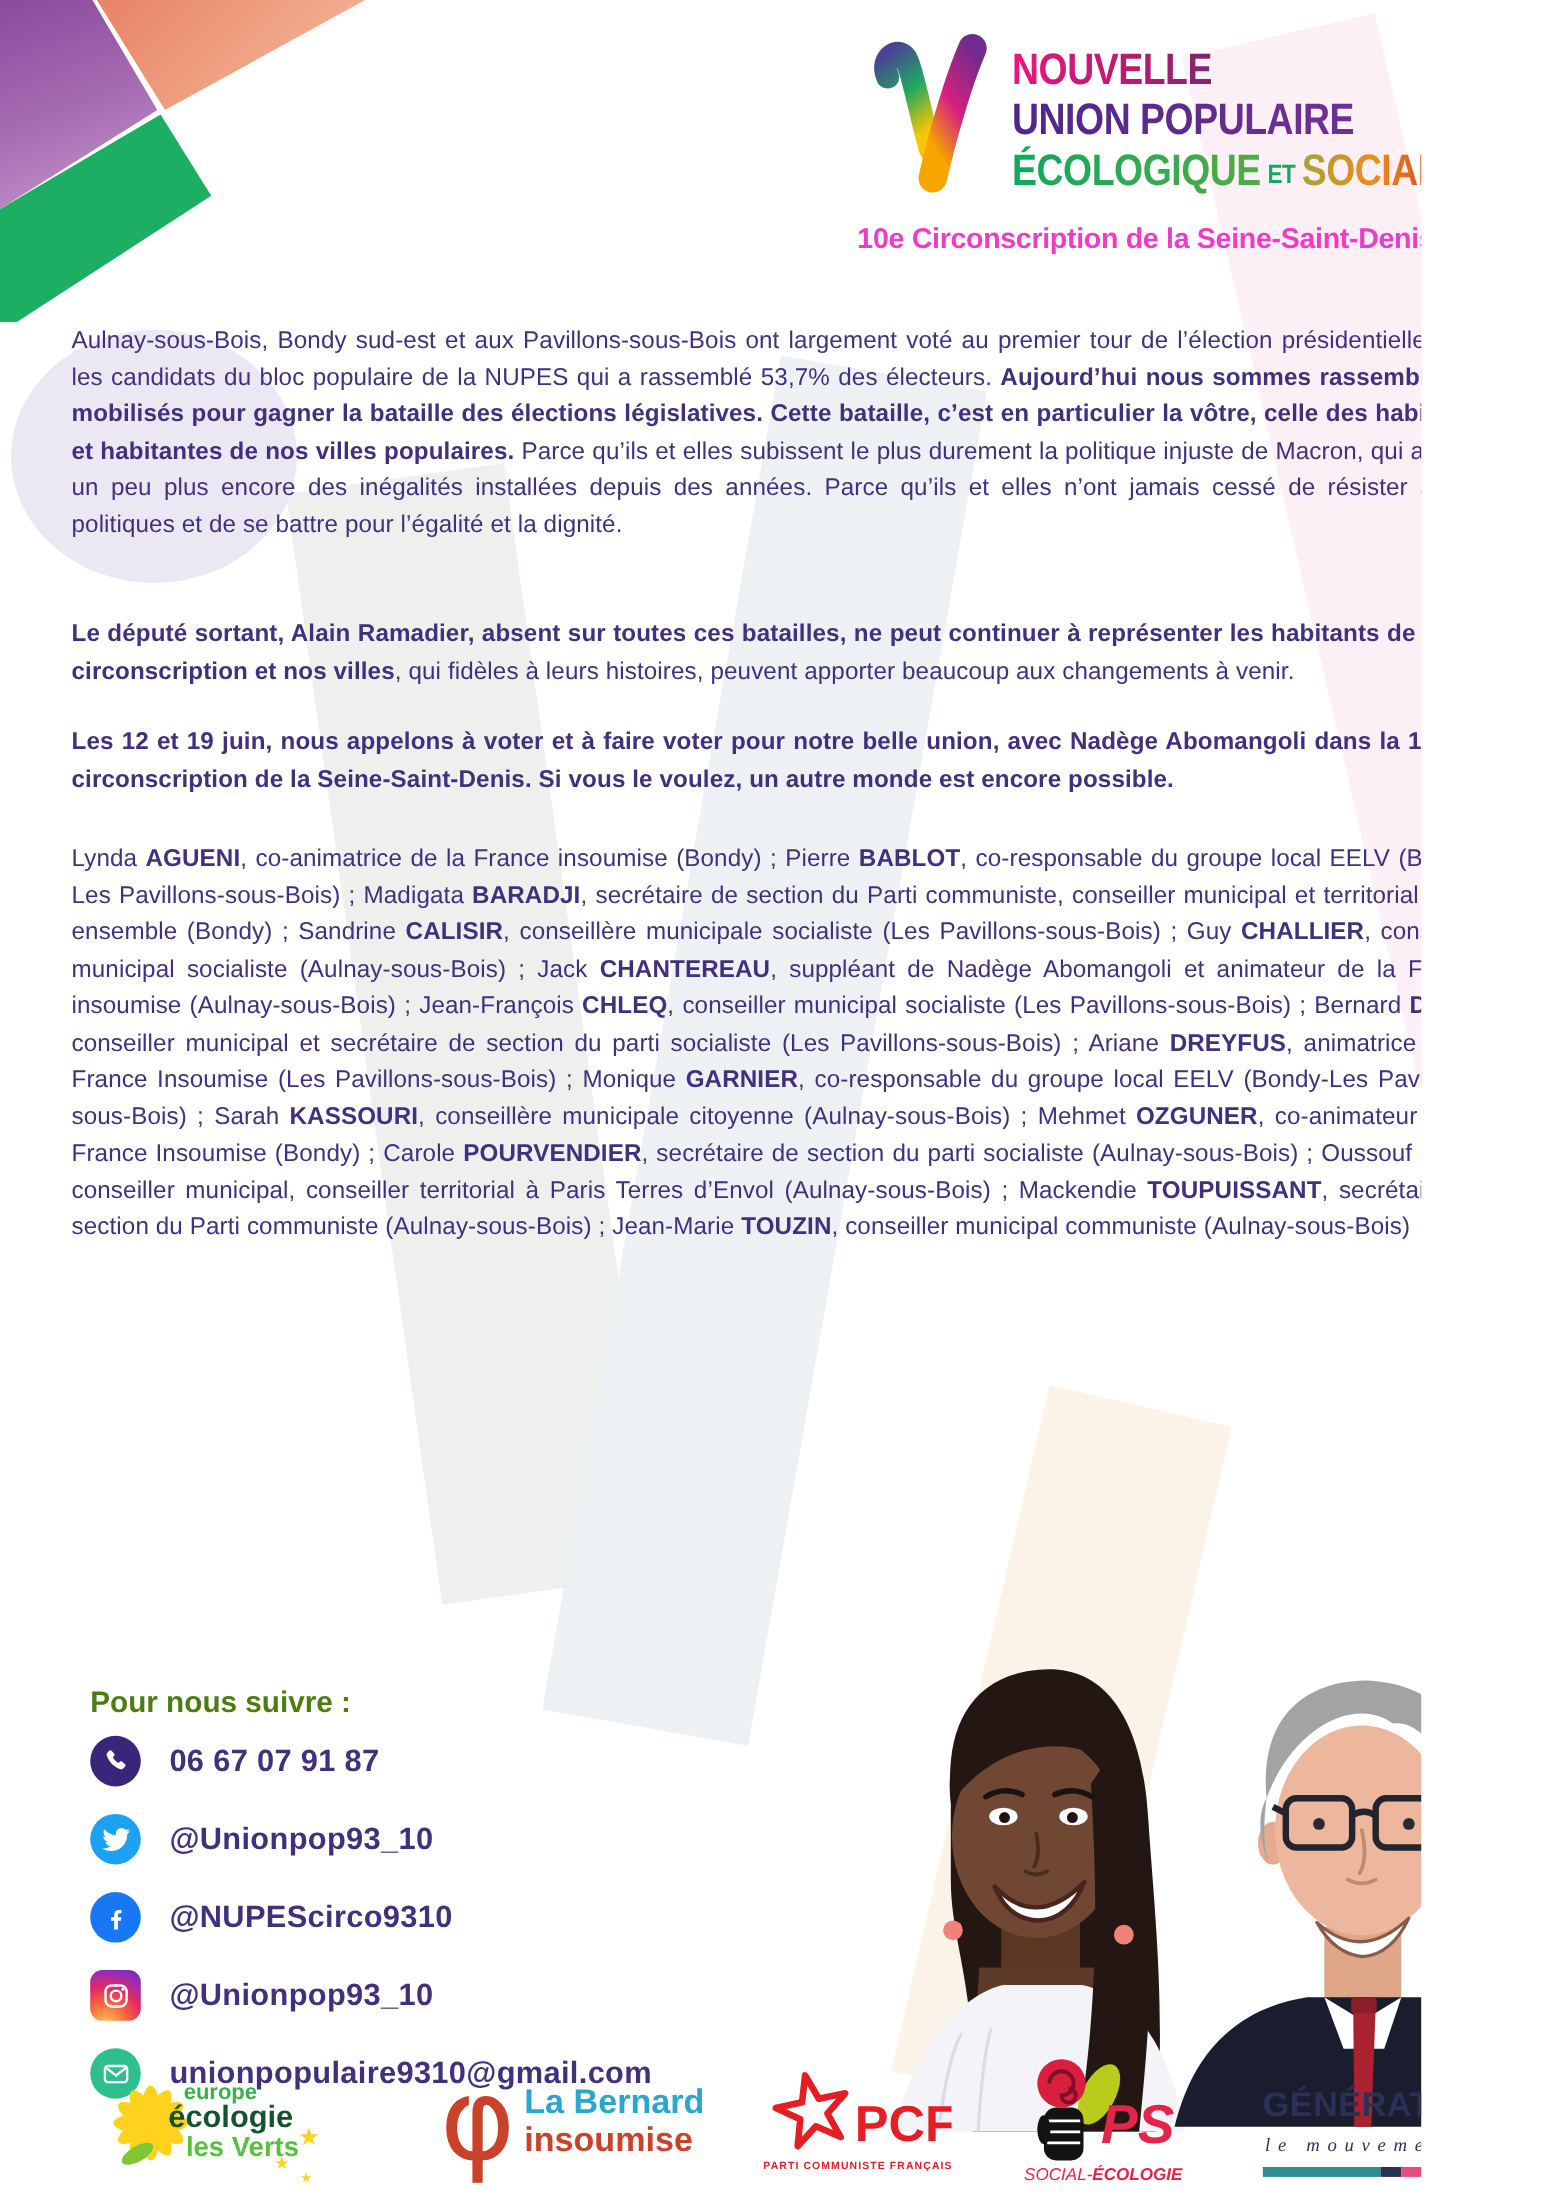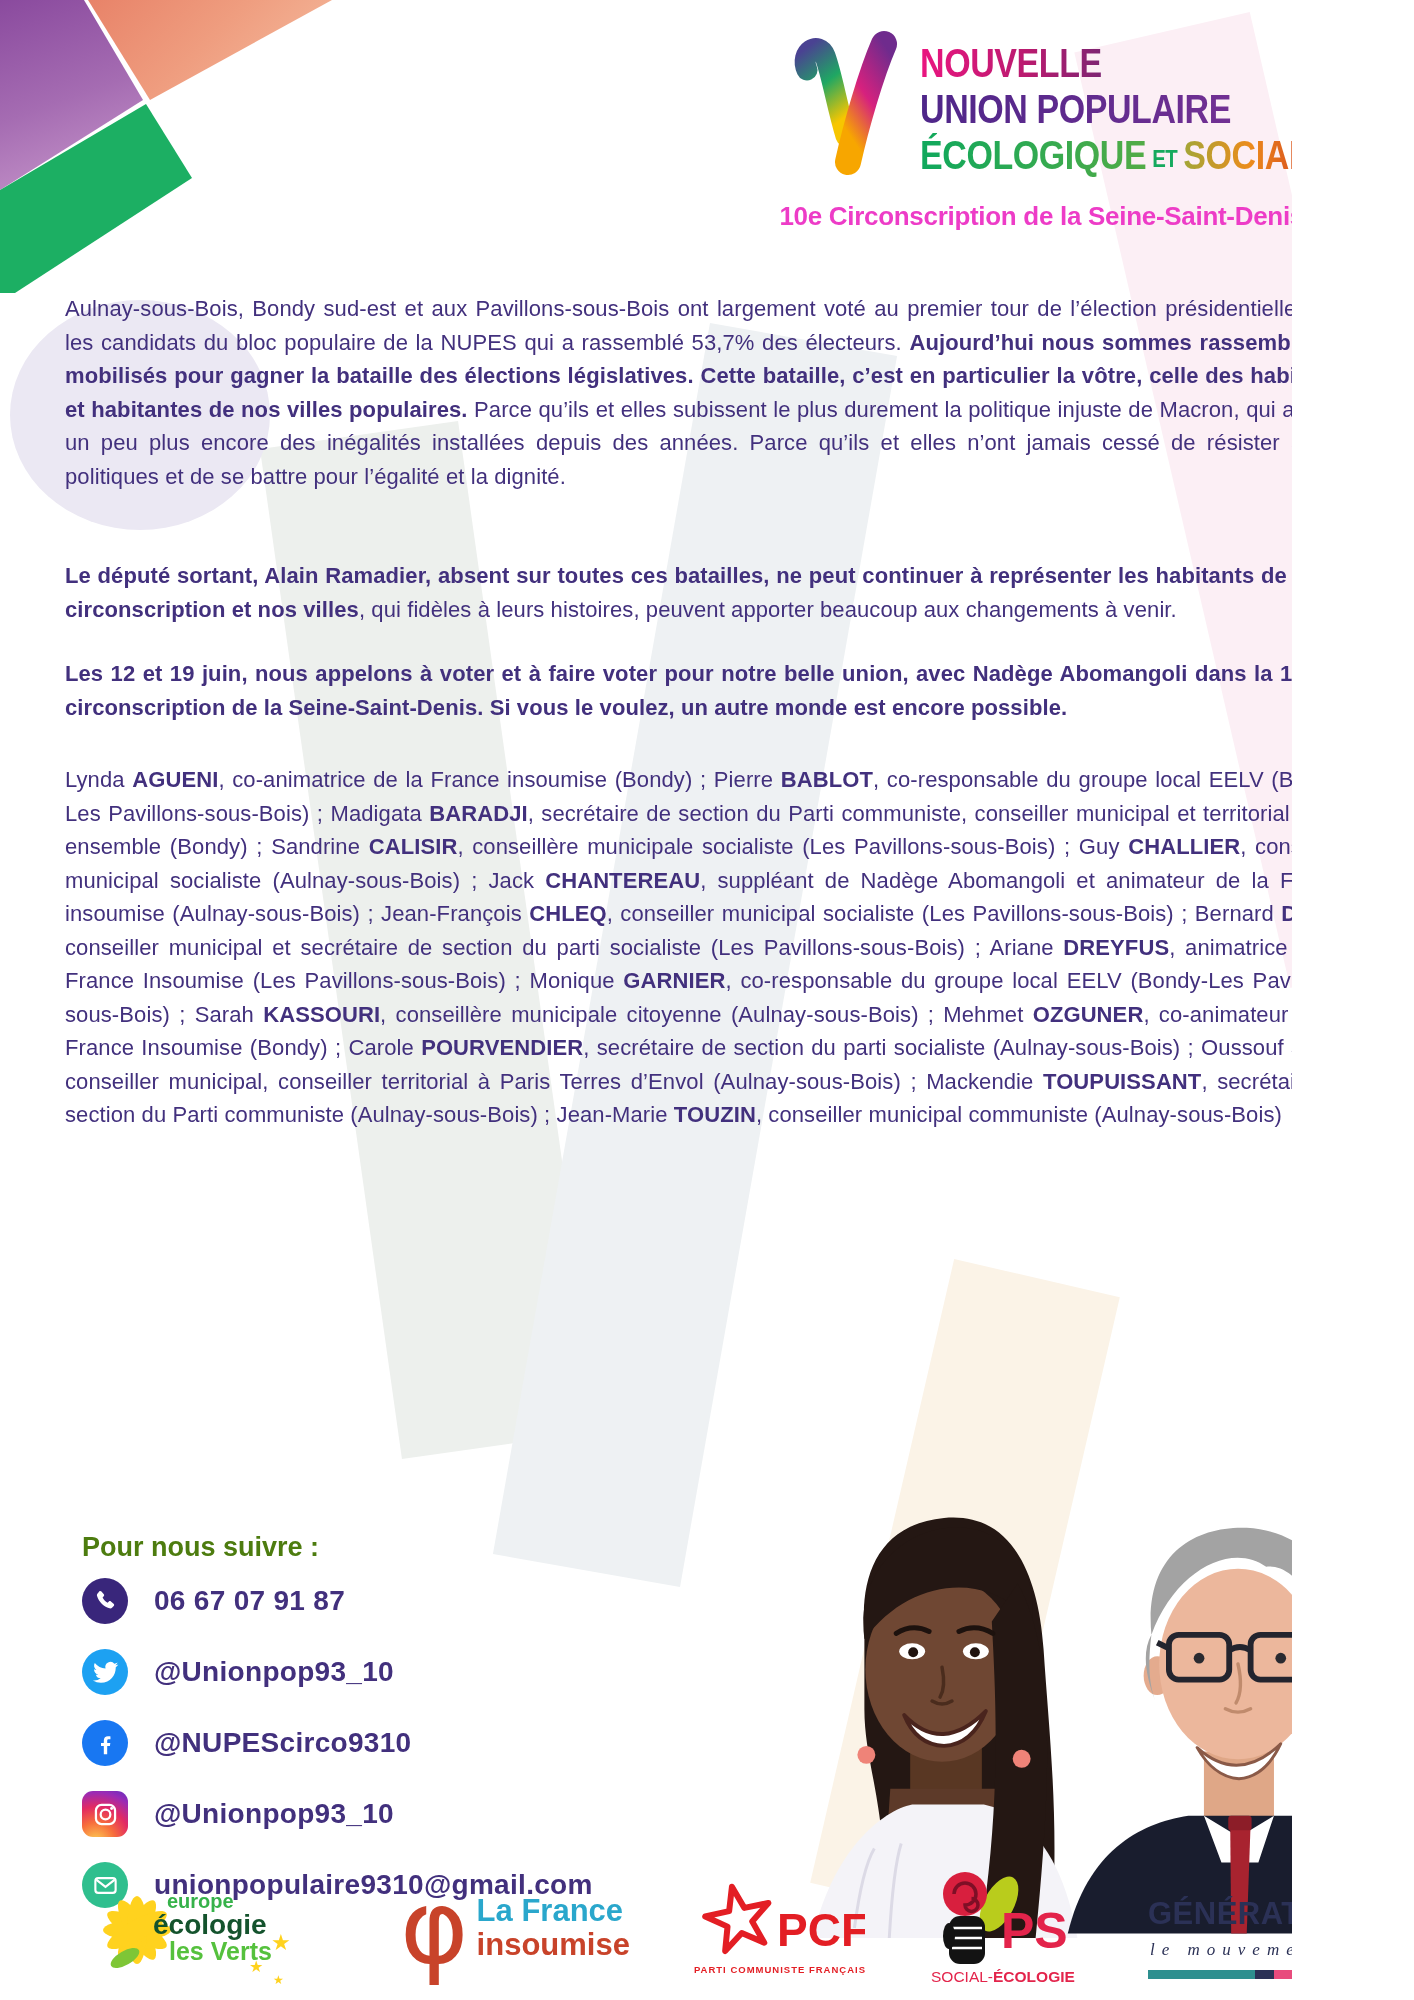--- a/index.html
+++ b/index.html
@@ -69,21 +69,21 @@
   
   .partner{position:absolute;z-index:3;}
   .eelv{left:95px;top:1872px;width:210px;height:120px;}
   .lfi{left:400px;top:1882px;display:flex;align-items:flex-start;gap:8px;}
   .lfi .phi{font-family:"DejaVu Sans",sans-serif;font-size:104px;line-height:90px;color:#c8432a;font-weight:400;}
   .lfi .t1{font-size:31px;font-weight:800;color:#2aa7cc;line-height:34px;margin-top:12px;}
   .lfi .t2{font-size:31px;font-weight:800;color:#c8432a;line-height:34px;}
   .pcf{left:690px;top:1874px;width:180px;text-align:center;}
   .pcf svg{display:block;margin:0 auto;}
   .pcf .tag{font-size:9.5px;font-weight:700;color:#e31e24;letter-spacing:1px;margin-top:4px;}
-  .ps{left:905px;top:1862px;width:200px;}
+  .ps{left:905px;top:1862px;width:200px;font-style:italic;}
   .gen{left:1148px;top:1896px;width:250px;}
   .gen-title{font-size:31px;font-weight:800;color:#2b3156;letter-spacing:0.5px;}
   .gen-sub{font-family:"Liberation Serif",serif;font-style:italic;font-size:17px;
            letter-spacing:7px;color:#2b3156;margin:8px 0 10px 2px;}
   .gen-bar{display:flex;height:9px;width:238px;}
   .gen-bar i{display:block;height:100%;}
   .gen-bar .b1{width:45%;background:#2e8f8f;}
   .gen-bar .b2{width:8%;background:#2b3156;}
   .gen-bar .b3{width:27%;background:#e84b7d;}
   .gen-bar .b4{width:20%;background:#9e2b3f;}
@@ -245,21 +245,21 @@
     <g fill="#ffd21e" font-size="22">
       <text x="176" y="78">★</text>
         <text x="154" y="100" font-size="16">★</text>
         <text x="178" y="112" font-size="12">★</text>
     </g>
   </svg>
 
   <div class="partner lfi">
     <span class="phi">φ</span>
     <span>
-      <div class="t1">La France</div>
+      <div class="t1">La Bernard</div>
       <div class="t2">insoumise</div>
     </span>
   </div>
 
   <div class="partner pcf">
     <svg width="170" height="86" viewBox="0 0 170 86">
       <g transform="translate(44,46) rotate(-12)">
         <polygon points="0,-34 7.8,-10.7 32.3,-10.5 12.6,4.1 20,27.5 0,13.3 -20,27.5 -12.6,4.1 -32.3,-10.5 -7.8,-10.7" fill="#fff" stroke="#e31e24" stroke-width="6" stroke-linejoin="round"></polygon>
       </g>
       <text x="82" y="72" fill="#e31e24" font-size="46" font-weight="bold">PCF</text>

